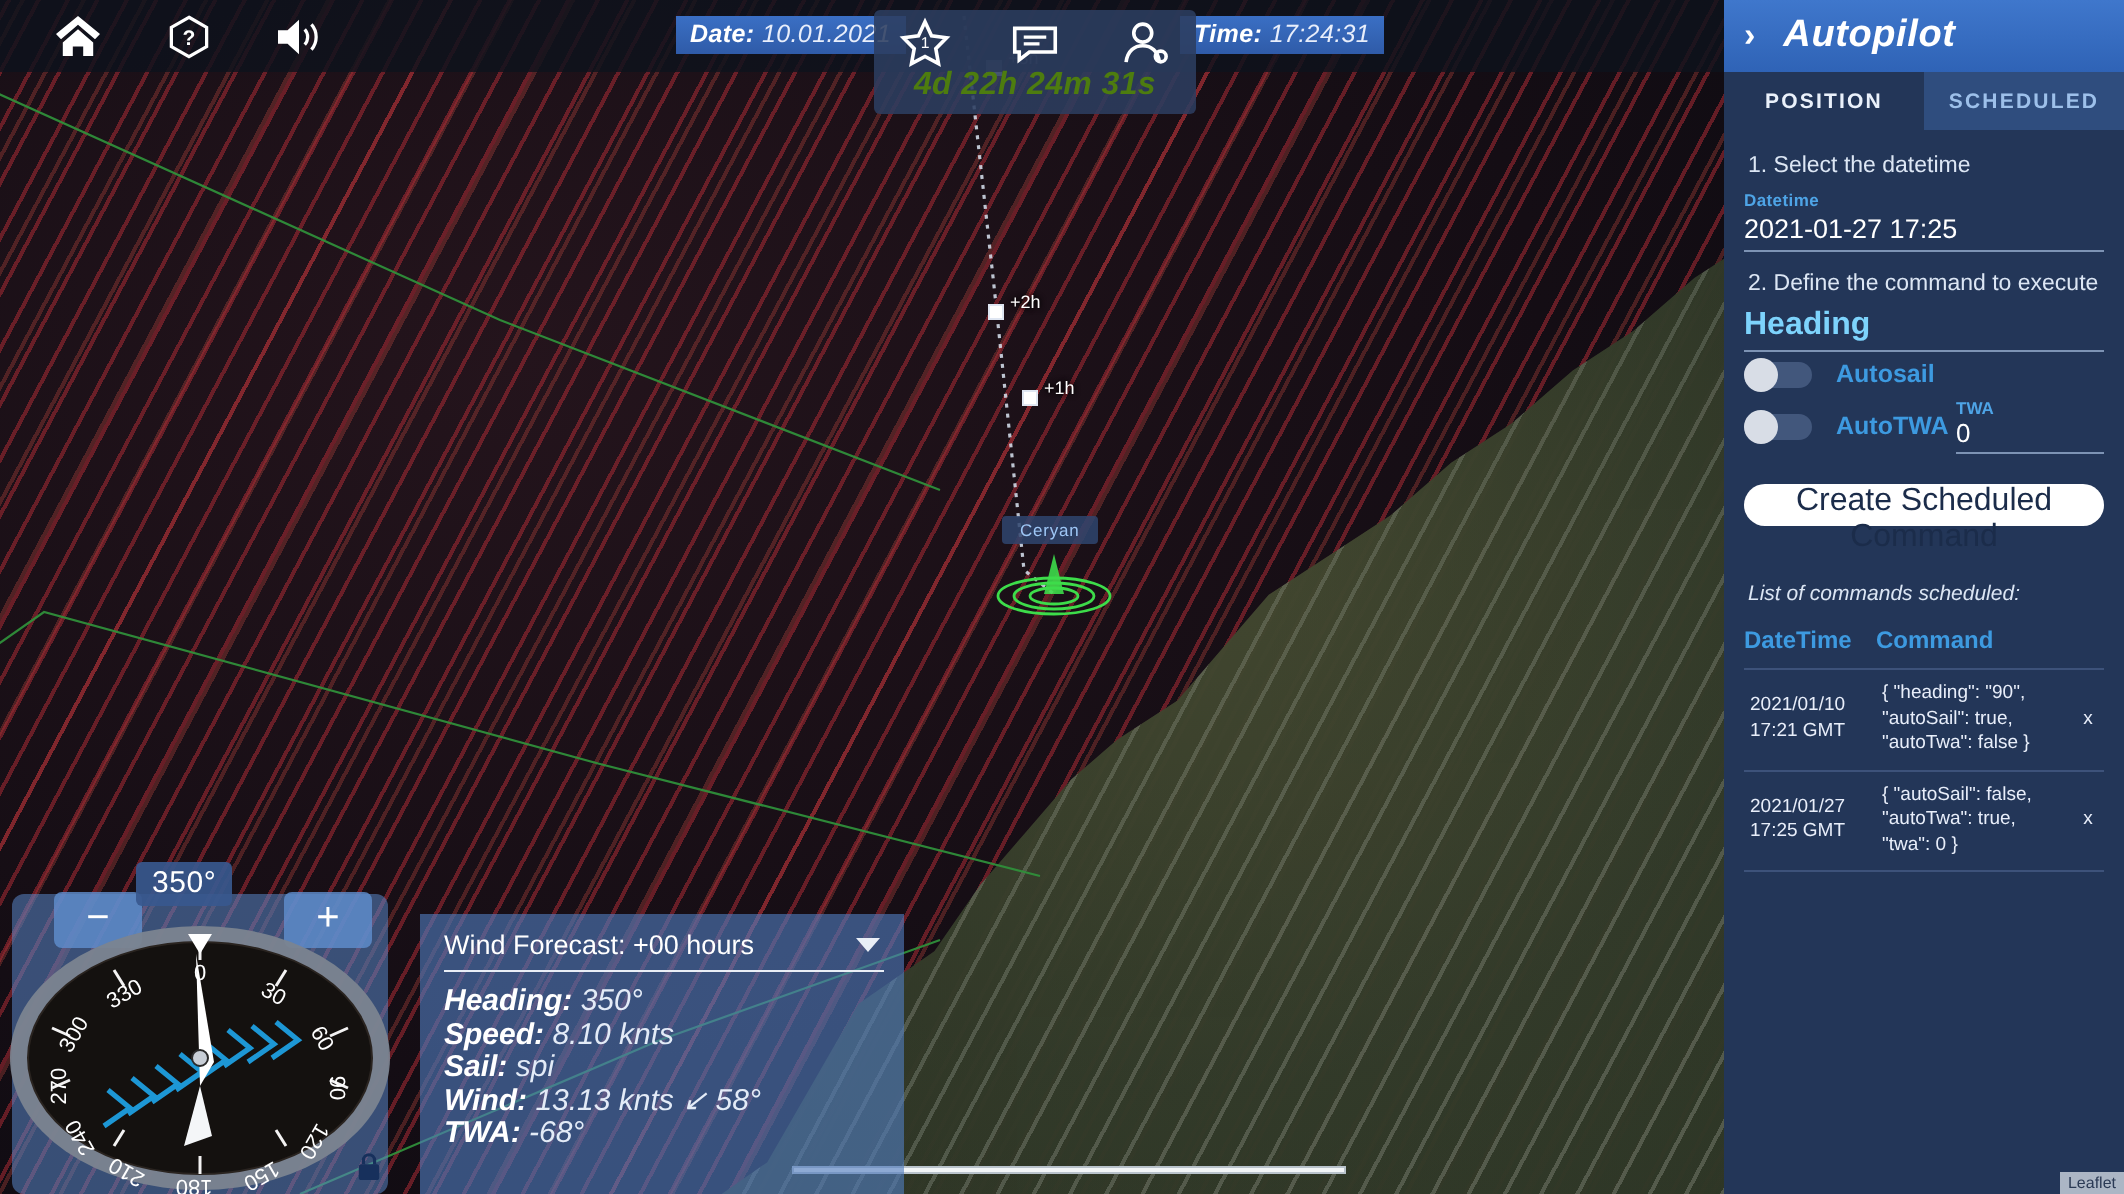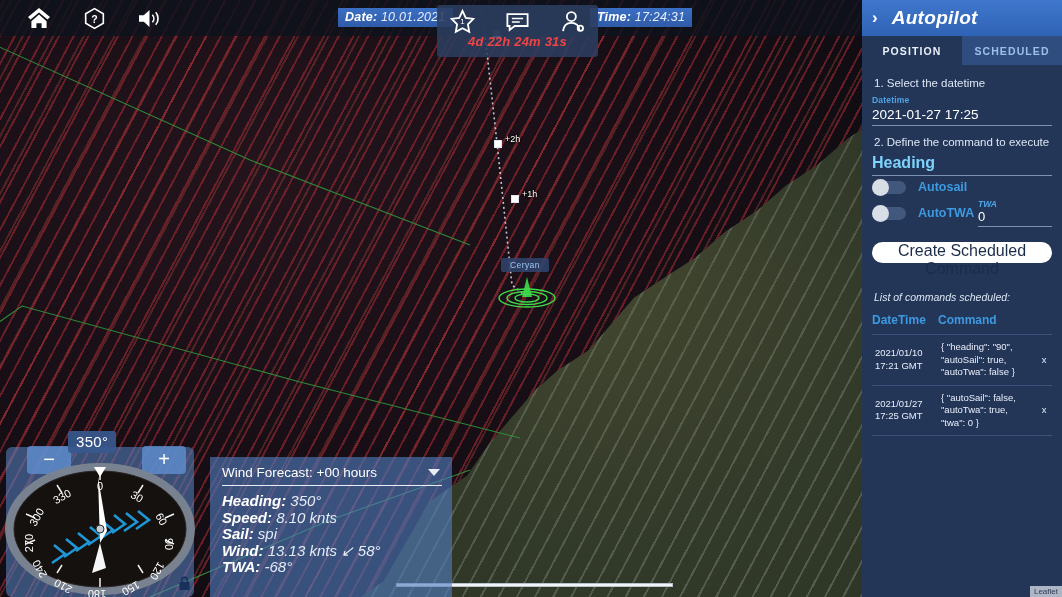--- a/index.html
+++ b/index.html
@@ -95,22 +95,22 @@
   .centerbox {
     position: absolute; left: 437px; top: 5px; width: 161px; height: 52px;
     background: rgba(44,62,96,0.88);
     border-radius: 3px;
     display: flex; flex-direction: column; align-items: center;
     z-index: 21;
   }
   .centerbox-icons { display: flex; gap: 28px; margin-top: 3px; }
   .cb-icon { width: 27px; height: 27px; color: #fff; cursor: pointer; }
   .countdown {
-    font-size: 13px; font-style: italic; font-weight: bold;
-    color: #ef4444; margin-top: -1px; letter-spacing: .2px;
+    font-size: 16px; font-style: italic; font-weight: bold;
+    color: #4d7c0f; margin-top: -1px; letter-spacing: .2px;
   }
 
   
   .wp { position: absolute; z-index: 12; }
   .wp-dot {
     width: 8px; height: 8px; background: #fff;
     border: 1px solid #dfe6f2;
   }
   .wp-label {
     position: absolute; left: 11px; top: -6px;
@@ -216,21 +216,21 @@
   .switch {
     width: 34px; height: 13px; border-radius: 7px; background: #3e5party;
     background: #42577c; position: relative; cursor: pointer; flex: none;
   }
   .switch .knob {
     position: absolute; left: 0; top: -2px; width: 17px; height: 17px;
     border-radius: 50%; background: #d8dde6;
   }
   .toggle-label { color: #3d9ae0; font-size: 12.5px; font-weight: bold; margin-left: 12px; }
   .twa-block { margin-left: auto; width: 74px; }
-  .twa-label { color: #4ea4e6; font-size: 8.5px; font-weight: bold; font-style: italic; }
+  .twa-label { color: #4ea4e6; font-size: 8.5px; font-weight: bold; }
   .twa-value {
     color: #ffffff; font-size: 13px; border-bottom: 1px solid #7d93b4; padding-bottom: 2px;
   }
   .create-btn {
     width: 100%; height: 21px; margin-top: 10px;
     background: #ffffff; color: #1b2c4a; font-size: 16px;
     border: none; border-radius: 11px; cursor: pointer;
     font-family: "Liberation Sans", sans-serif;
   }
   .list-caption {
@@ -280,21 +280,21 @@
         <ellipse cx="527" cy="298" rx="20" ry="6.5"></ellipse>
         <ellipse cx="527" cy="298" rx="12" ry="4"></ellipse>
       </g>
       <path d="M 527 277 L 532 297 L 522 297 Z" fill="#3ddc4a" opacity=".9"></path>
     </svg>
 
     <div class="wp" style="left:493px; top:30px;">
       <div class="wp-dot"></div>
       <div class="wp-label">+3h</div>
     </div>
-    <div class="wp" style="left:494px; top:140px;">
+    <div class="wp" style="left:494px; top:152px;">
       <div class="wp-dot"></div>
       <div class="wp-label">+2h</div>
     </div>
     <div class="wp" style="left:511px; top:195px;">
       <div class="wp-dot"></div>
       <div class="wp-label">+1h</div>
     </div>
 
     <div class="boat-label">Ceryan</div>
     <div class="scale-bar"></div>

